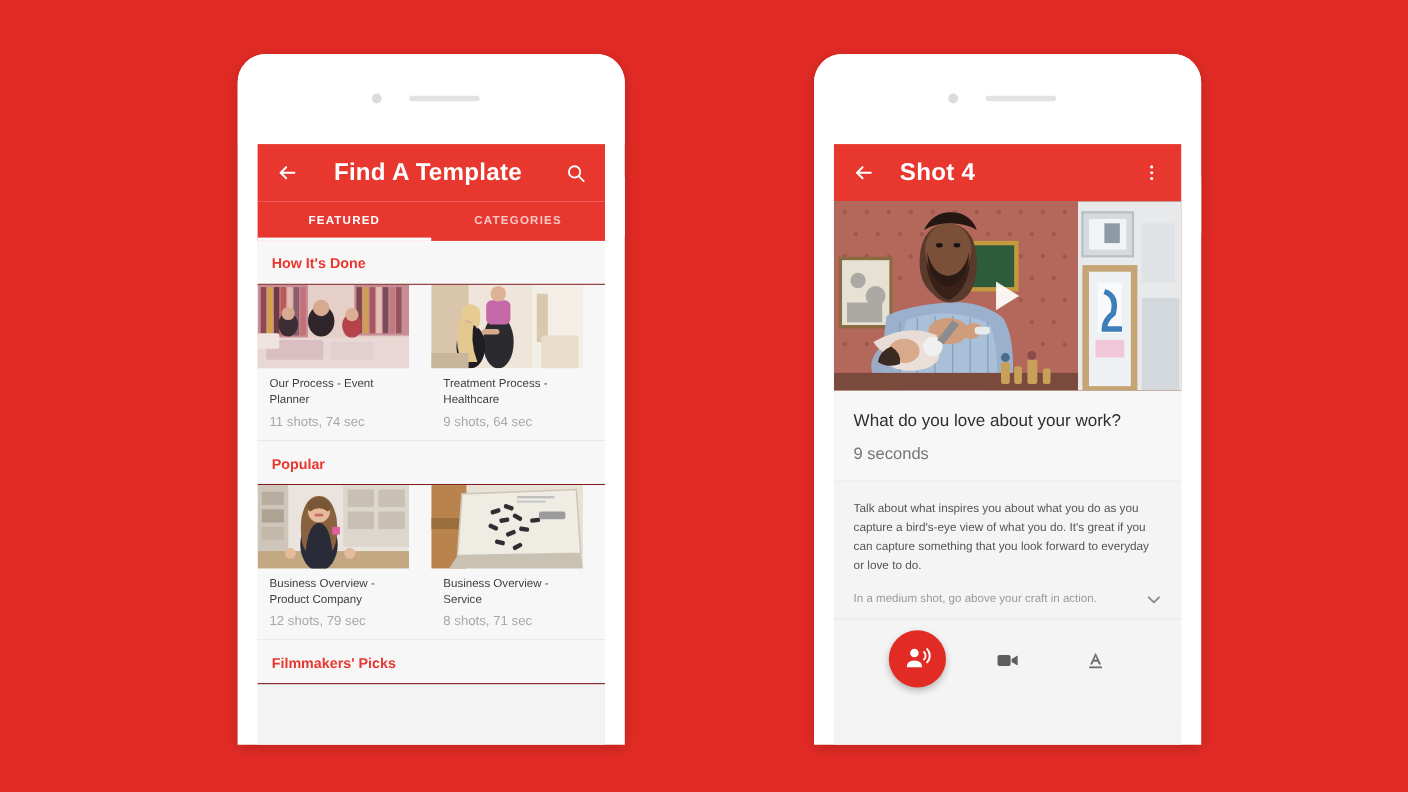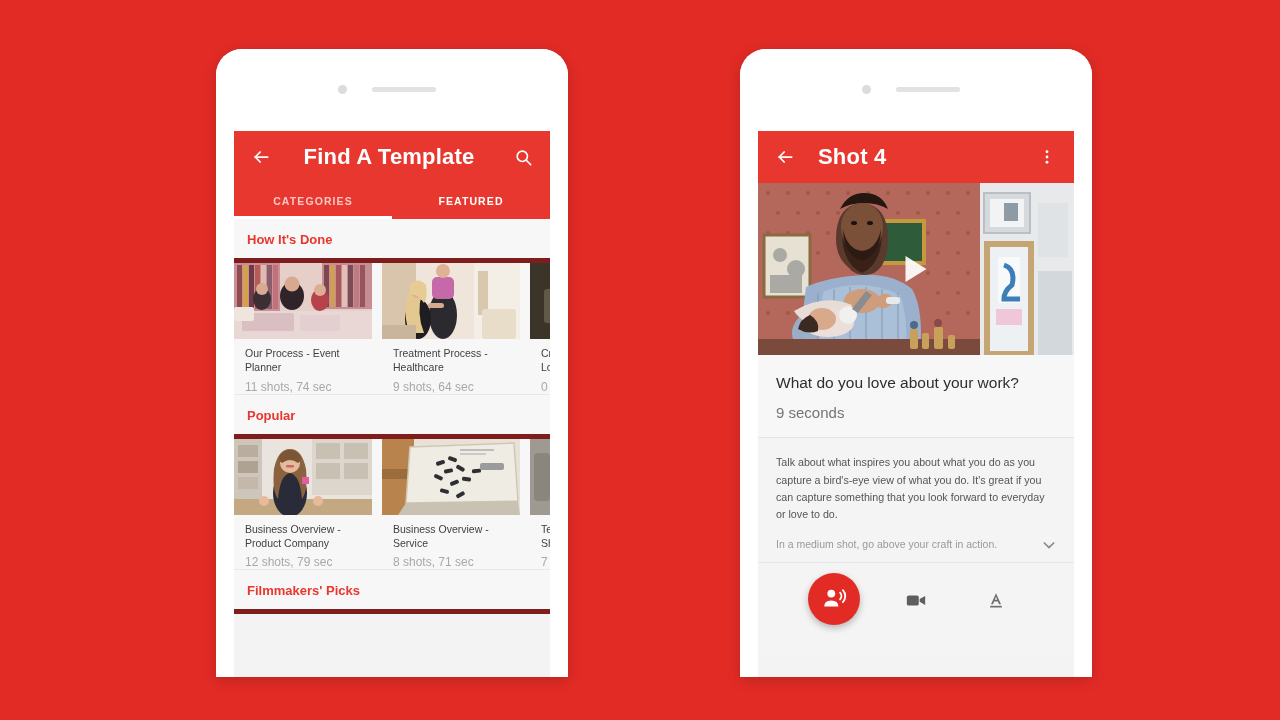--- a/index.html
+++ b/index.html
@@ -76,25 +76,25 @@
   .tab.active { color: #fff; }
   .tab-indicator {
     position: absolute; bottom: 0; left: 0; width: 50%; height: 3px; background: #fff;
   }
 
   
   .list { background: #f3f3f3; }
   .section-head {
     background: #f7f7f7; padding: 13px 13px 11px 13px;
     font-size: 13px; font-weight: bold; color: #E8372F;
-    border-bottom: 5px solid #7f1d1d;
+    border-bottom: 1px solid #7f1d1d;
   }
   .card-row {
-    background: #f7f7f7; display: flex; gap: 10px;
-    overflow: hidden; border-bottom: 1px solid #e8e8e8; 
+    background: #f7f7f7; display: flex; gap: 20px;
+    overflow: hidden; border-bottom: 1px solid #e8e8e8; padding-bottom: 10px;
   }
   .card { width: 138px; flex: 0 0 138px; }
   .thumb { width: 138px; height: 76px; overflow: hidden; position: relative; }
   .thumb svg { display: block; }
   .card-title {
     font-size: 10.5px; line-height: 1.32; color: #3f3f3f;
     padding: 8px 11px 0 11px; font-weight: normal;
   }
   .card-meta {
     font-size: 12px; color: #a8a8a8; padding: 5px 11px 0 11px;
@@ -158,22 +158,22 @@
       <div class="appbar-title">Find A Template</div>
       <div class="icon-btn">
         <svg width="19" height="19" viewBox="0 0 24 24" fill="none" stroke="#fff" stroke-width="2.1" stroke-linecap="round">
             <circle cx="10.5" cy="10.5" r="6.5"></circle>
             <line x1="15.5" y1="15.5" x2="21" y2="21"></line>
           </svg>
       </div>
     </div>
 
     <div class="tabs">
+      <div class="tab active">FEATURED</div>
       <div class="tab">CATEGORIES</div>
-      <div class="tab active">FEATURED</div>
       <div class="tab-indicator"></div>
     </div>
 
     <div class="list">
 
       <div class="section-head">How It's Done</div>
       <div class="card-row">
         <div class="card">
           <div class="thumb">
             <svg width="138" height="76" viewBox="0 0 138 76">

